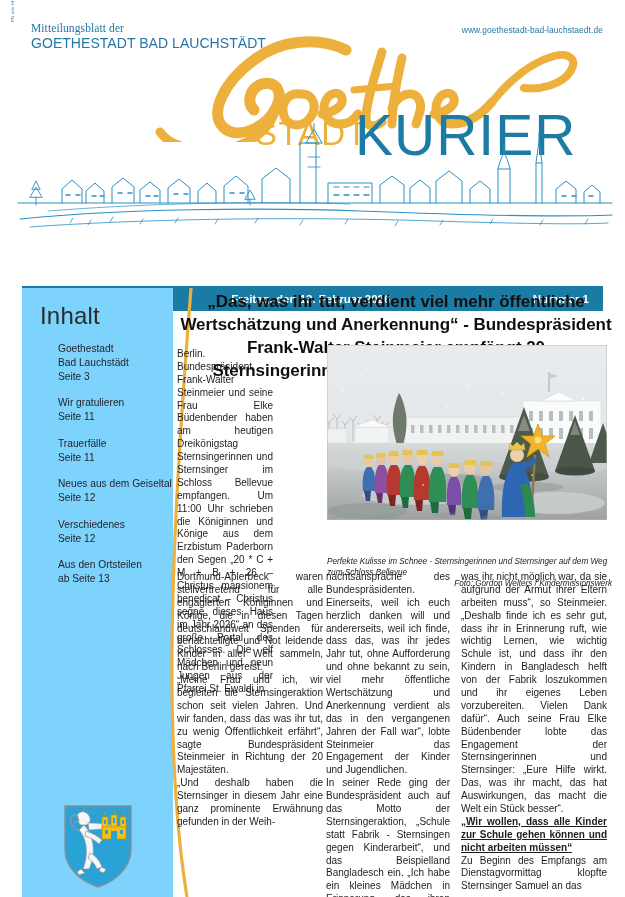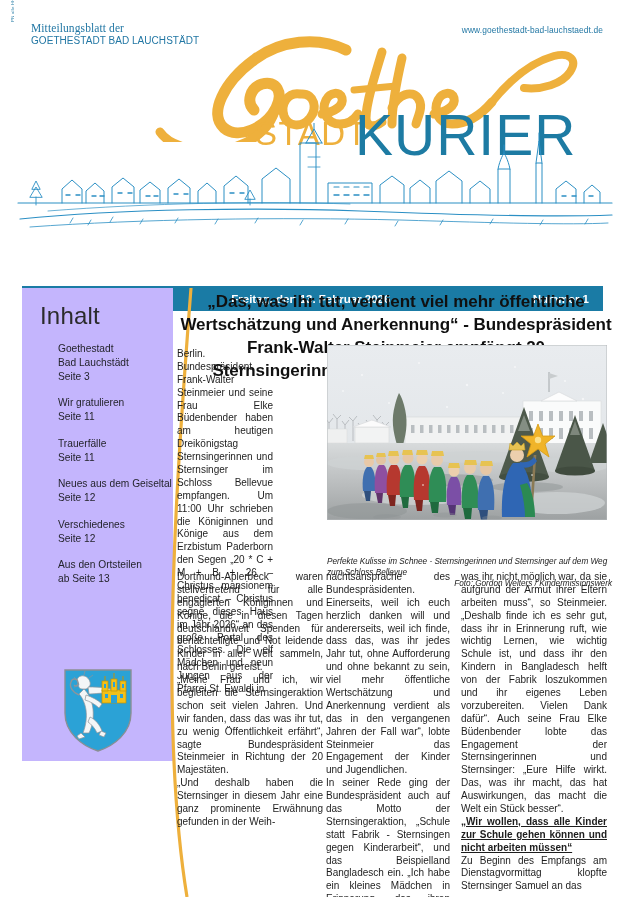--- a/index.html
+++ b/index.html
@@ -53,21 +53,21 @@
     top: 21px;
     color: #2277a4;
     line-height: 1.22;
   }
   .pub-line .l1 {
     font-size: 11.5px;
     letter-spacing: .1px;
     font-family: Liberation Serif, serif;
   }
   .pub-line .l2 {
-    font-size: 10px;
+    font-size: 14px;
     letter-spacing: .05px;
   }
 
   .website {
     position: absolute;
     right: 22px;
     top: 25px;
     font-size: 8.4px;
     color: #2277a4;
     letter-spacing: .1px;
@@ -146,22 +146,22 @@
     width: 625px;
     height: 609px;
   }
 
   
   .inhalt-panel {
     position: absolute;
     left: 22px;
     top: 0;
     width: 151px;
-    height: 473px;
-    background: #c4b5fd;
+    height: 609px;
+    background: #7dd3fc;
     overflow: hidden;
   }
   .inhalt-title {
     position: absolute;
     left: 18px;
     top: 14px;
     font-size: 24px;
     color: #2b2b2b;
     font-weight: 400;
     letter-spacing: .2px;

